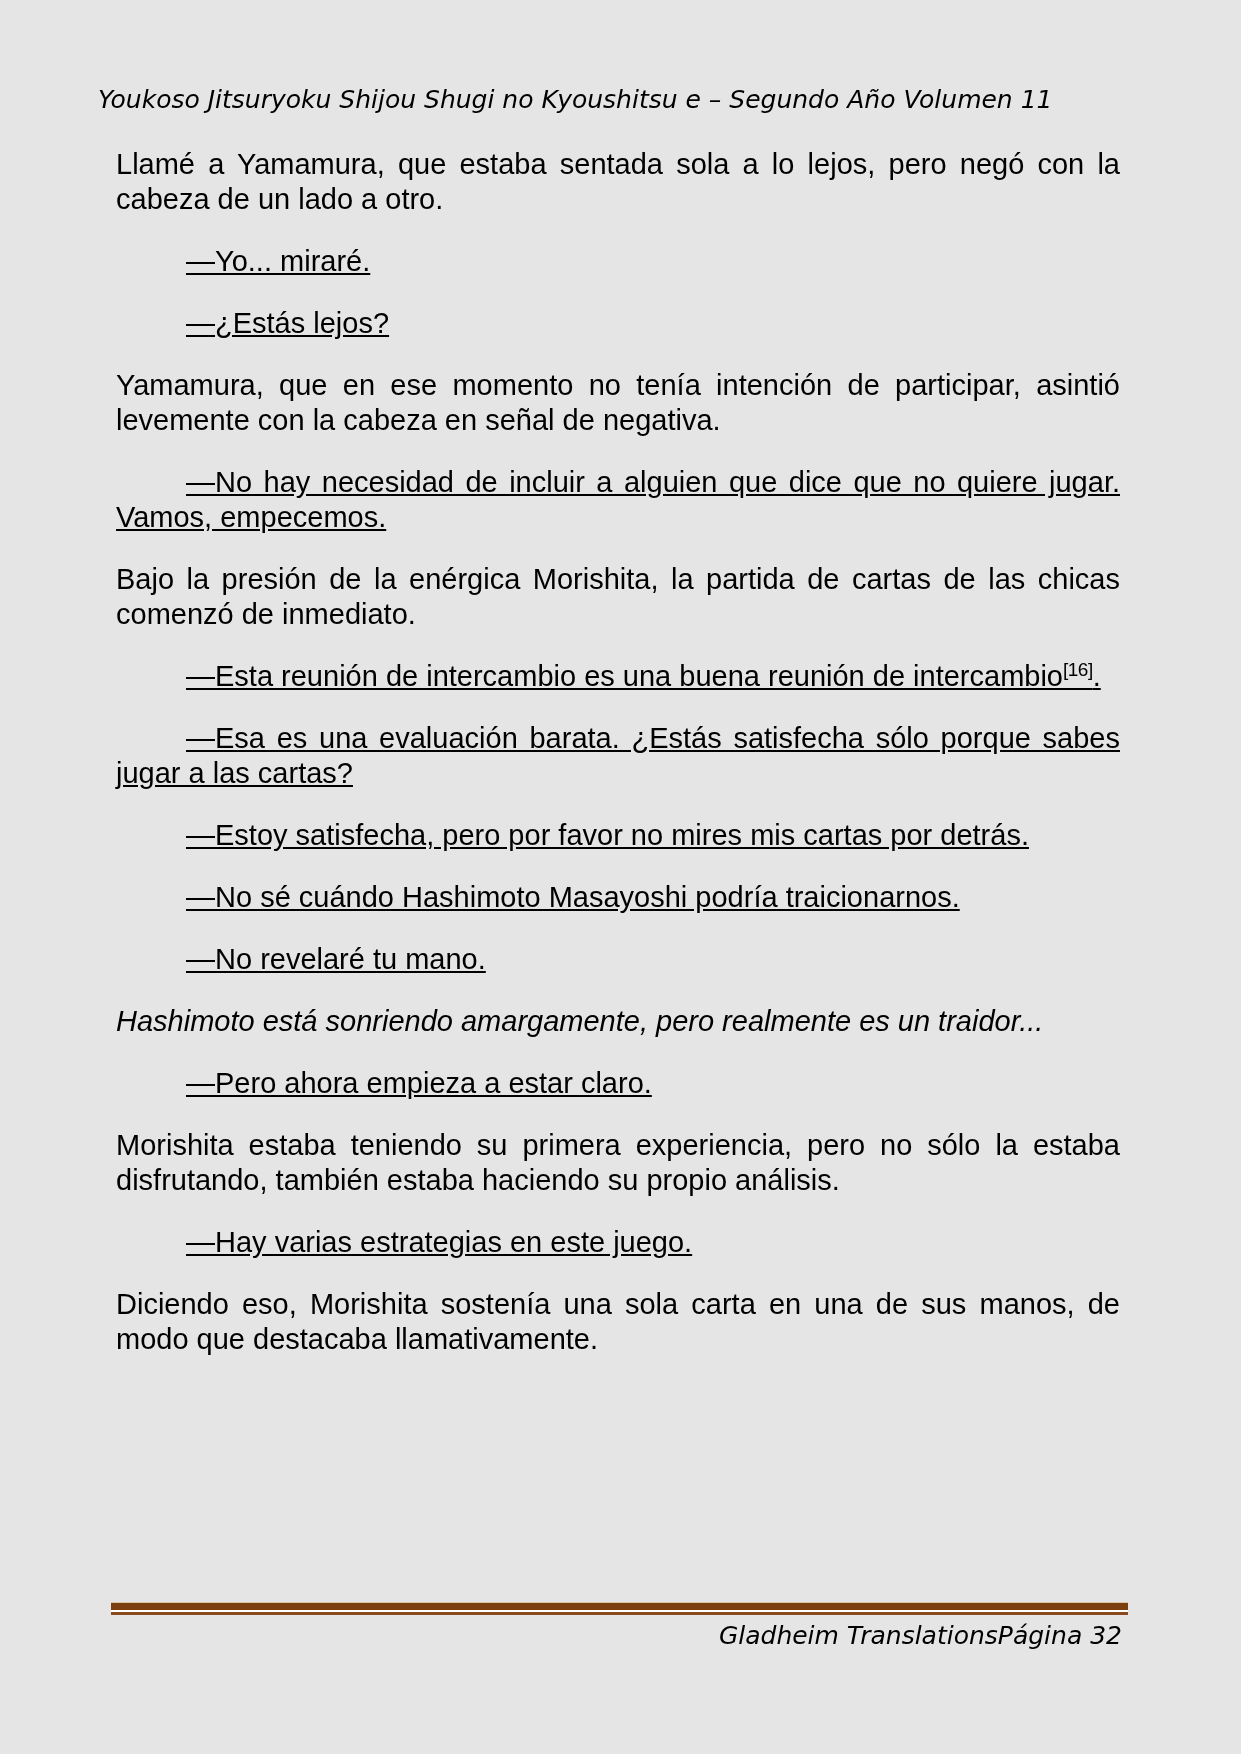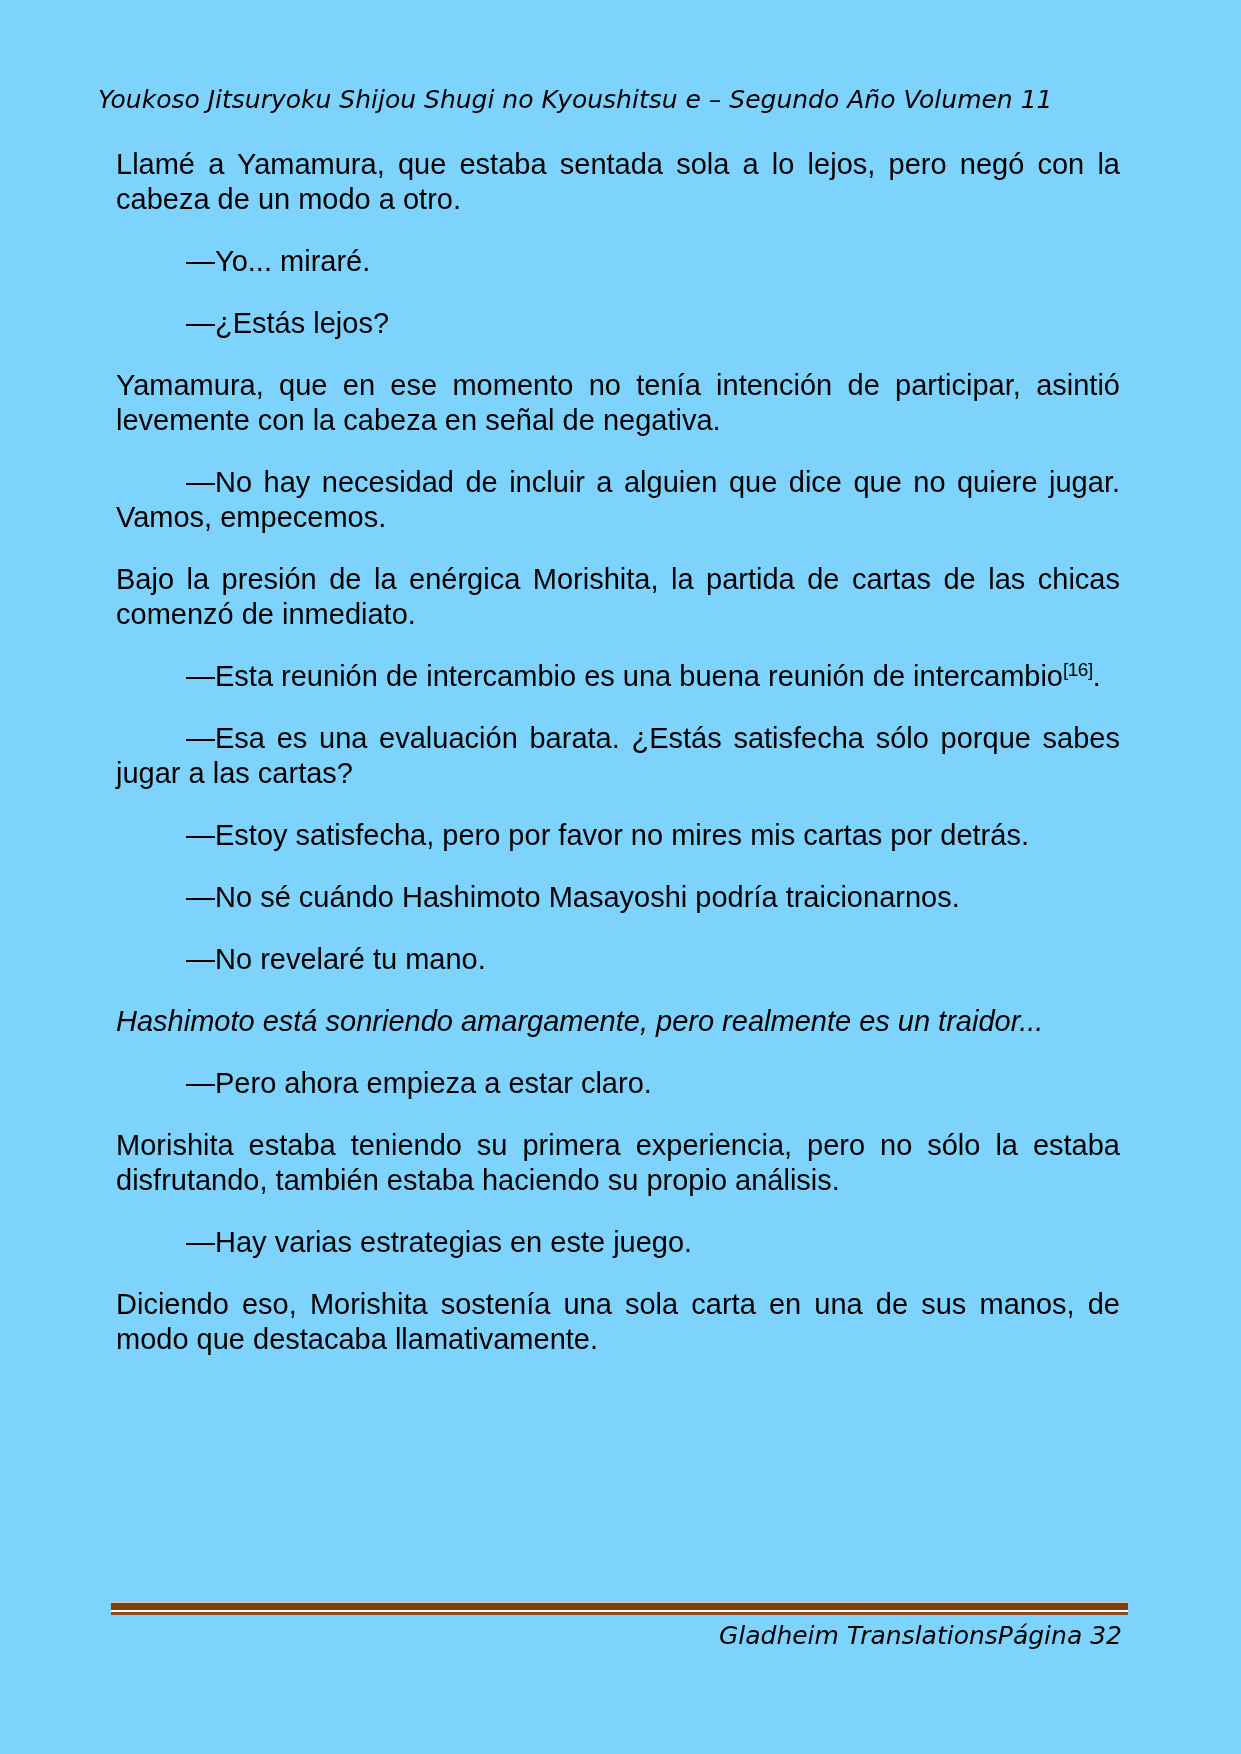--- a/index.html
+++ b/index.html
@@ -1,21 +1,21 @@
 <!DOCTYPE html>
 <html><head>
 <meta charset="utf-8">
 <style>
   html, body { margin: 0; padding: 0; background: #888; }
   .page {
     position: relative;
     width: 1241px;
     height: 1754px;
     margin: 0 auto;
-    background: #7dd3fc;
+    background: #e5e5e5;
     overflow: hidden;
     color: #000;
   }
   .header {
     position: absolute;
     left: 98px;
     top: 84px;
     width: 1030px;
     font-family: "DejaVu Sans", sans-serif;
     font-style: italic;
@@ -27,21 +27,21 @@
     position: absolute;
     left: 116px;
     top: 147px;
     width: 1004px;
     font-family: "Liberation Sans", sans-serif;
     font-size: 29px;
     line-height: 35px;
     text-align: justify;
   }
   .content p { margin: 0 0 27px 0; }
-  .dialogue { text-indent: 70px; }
+  .dialogue { text-indent: 70px; text-decoration: underline; }
   .thought { font-style: italic; }
   .fnref {
     font-size: 19px;
     line-height: 0;
     vertical-align: 10px;
     letter-spacing: -0.5px;
   }
   .footer-rule {
     position: absolute;
     left: 111px;
@@ -69,21 +69,21 @@
 </head>
 <body>
 
 <div class="page">
 
   <div class="header">
     <span>Youkoso Jitsuryoku Shijou Shugi no Kyoushitsu e – Segundo Año Volumen 11</span>
   </div>
 
   <div class="content">
-    <p class="normal">Llamé a Yamamura, que estaba sentada sola a lo lejos, pero negó con la cabeza de un modo a otro.</p>
+    <p class="normal">Llamé a Yamamura, que estaba sentada sola a lo lejos, pero negó con la cabeza de un lado a otro.</p>
     <p class="dialogue">—Yo... miraré.</p>
     <p class="dialogue">—¿Estás lejos?</p>
     <p class="normal">Yamamura, que en ese momento no tenía intención de participar, asintió levemente con la cabeza en señal de negativa.</p>
     <p class="dialogue">—No hay necesidad de incluir a alguien que dice que no quiere jugar. Vamos, empecemos.</p>
     <p class="normal">Bajo la presión de la enérgica Morishita, la partida de cartas de las chicas comenzó de inmediato.</p>
     <p class="dialogue"><span>—Esta reunión de intercambio es una buena reunión de intercambio</span><sup class="fnref">[16]</sup><span>.</span></p>
     <p class="dialogue">—Esa es una evaluación barata. ¿Estás satisfecha sólo porque sabes jugar a las cartas?</p>
     <p class="dialogue">—Estoy satisfecha, pero por favor no mires mis cartas por detrás.</p>
     <p class="dialogue">—No sé cuándo Hashimoto Masayoshi podría traicionarnos.</p>
     <p class="dialogue">—No revelaré tu mano.</p>

